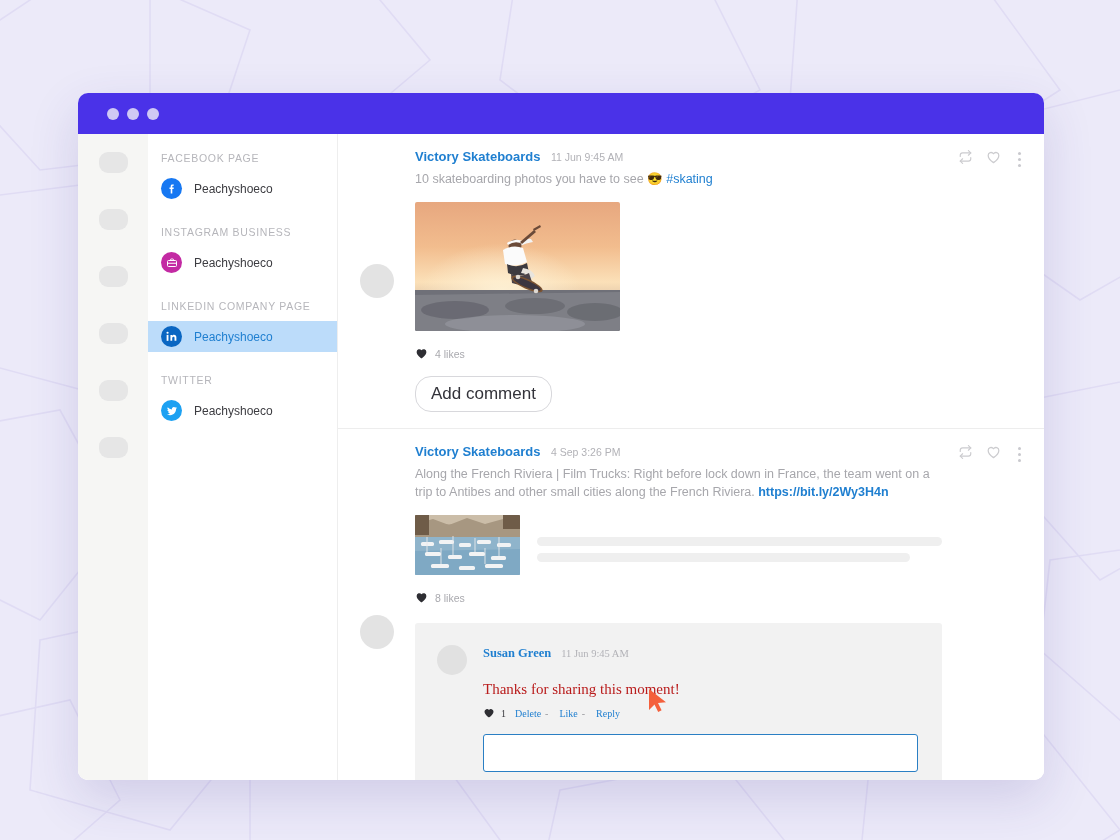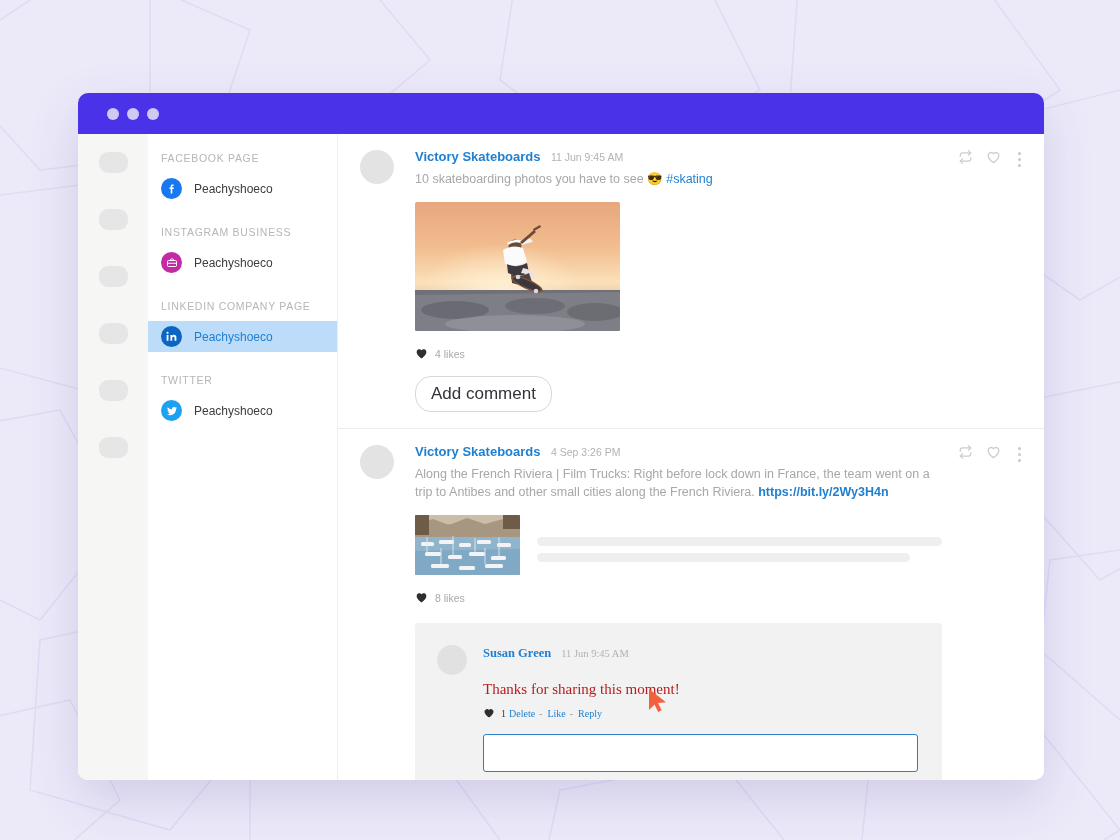--- a/index.html
+++ b/index.html
@@ -127,20 +127,21 @@
     min-width: 0;
     background: #ffffff;
     overflow: hidden;
   }
 
   .post {
     padding: 14px 22px 16px 22px;
     border-bottom: 1px solid #ededed;
     display: flex;
     position: relative;
+    align-items: center;
   }
   .post:last-child { border-bottom: none; }
 
   .avatar {
     width: 34px; height: 34px;
     border-radius: 50%;
     background: #e3e3e3;
     flex: none;
     margin-top: 2px;
   }
@@ -302,21 +303,21 @@
     align-items: center;
     margin-top: 9px;
     font-size: 10px;
     color: #3a3a3f;
   }
   .comment-meta .cnt { margin-left: 6px; }
   .comment-meta a {
     color: #1f7fd0;
     text-decoration: none;
     cursor: pointer;
-    margin-left: 3px;
+    margin-left: 9px;
   }
   .comment-meta .sep { color: #9a9a9f; margin: 0 2px 0 4px; }
 
   .reply-input {
     width: 100%;
     height: 38px;
     margin-top: 14px;
     border: 1px solid #2a7fc4;
     border-radius: 3px;
     background: #ffffff;

